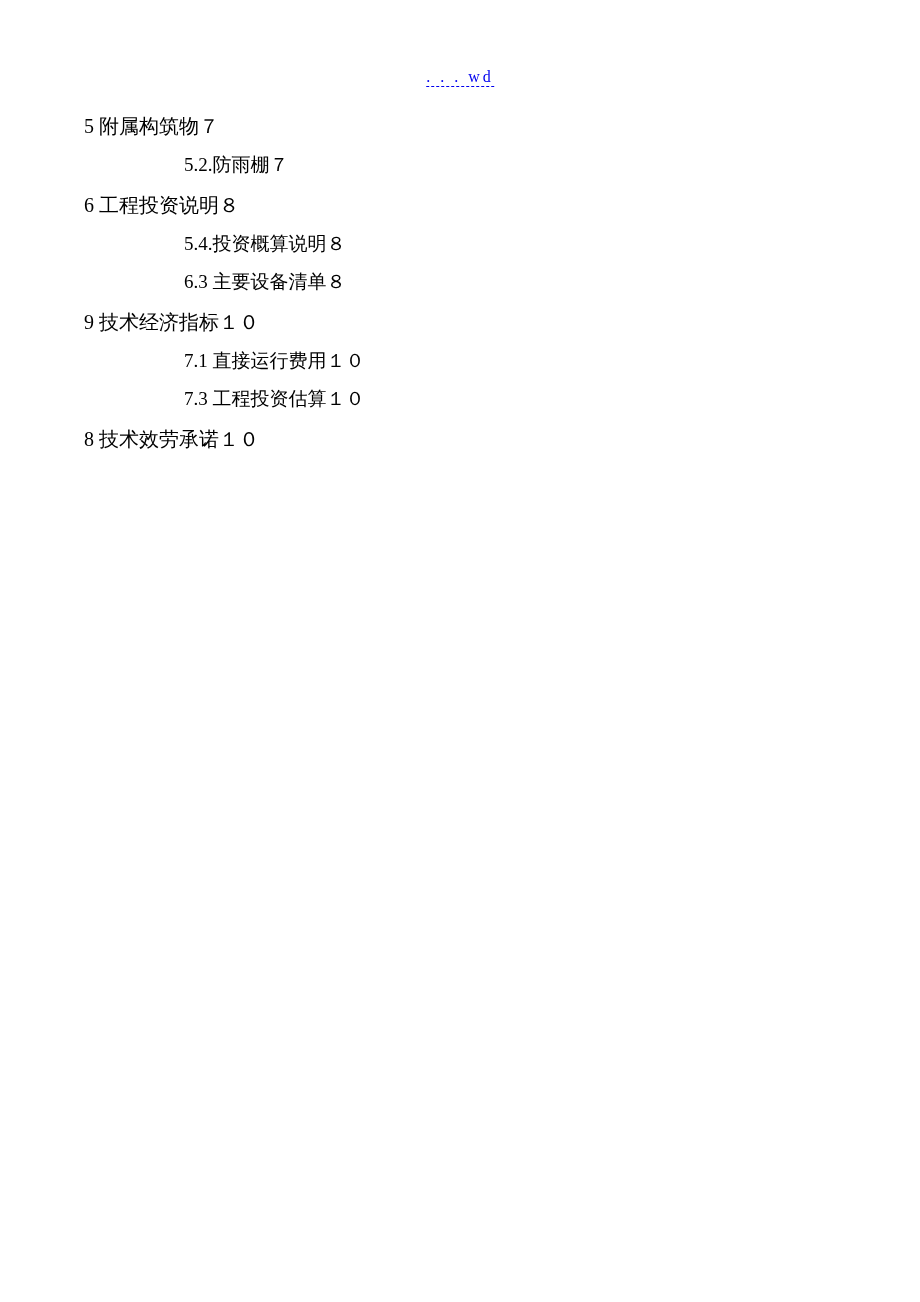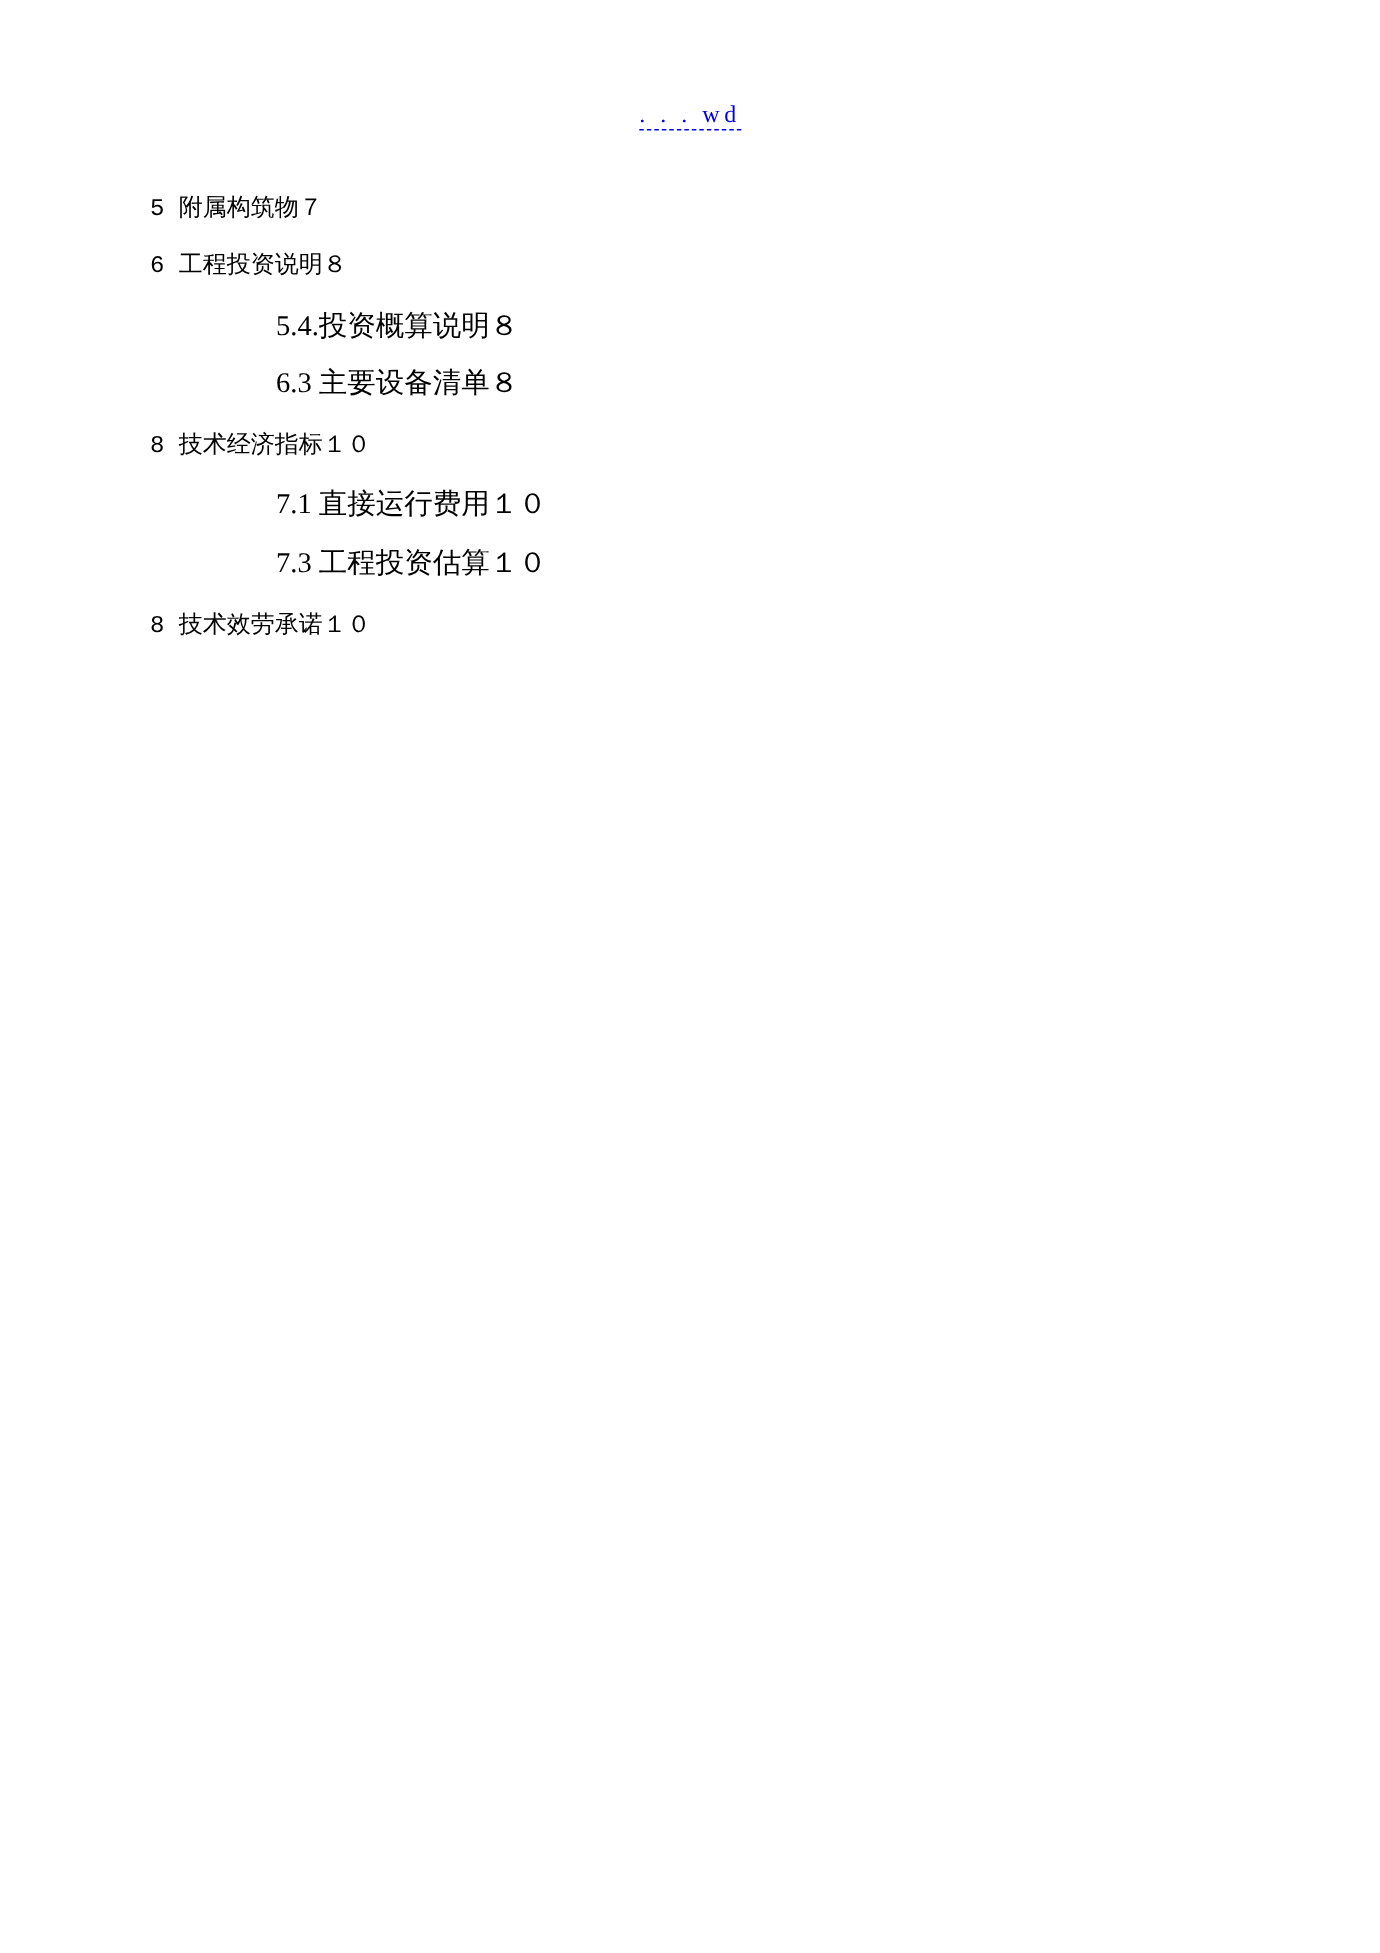--- a/index.html
+++ b/index.html
@@ -29,25 +29,24 @@
       padding-bottom: 1px;
       text-align: center;
     }
     .content {
       position: absolute;
       top: 112px;
       left: 84px;
       right: 84px;
     }
     .toc-main {
-      font-size: 16px;
+      font-size: 20px;
       line-height: 1.4;
-      margin: 16px;
+      margin: 0;
       padding: 0;
-      font-family: Liberation Mono, monospace;
     }
     .toc-sub {
       font-size: 19px;
       line-height: 1.4;
       margin: 0;
       padding: 0;
       padding-left: 100px;
       margin-top: 12px;
       margin-bottom: 12px;
     }
@@ -59,30 +58,31 @@
 <body>
 
 <div class="header-link">
   <a>. . . wd</a>
 </div>
 
 <div class="content">
 
   <div class="section-block">
     <div class="toc-main">5 附属构筑物７</div>
+    <div class="toc-sub">5.2.防雨棚７</div>
   </div>
 
   <div class="section-block">
     <div class="toc-main">6 工程投资说明８</div>
     <div class="toc-sub">5.4.投资概算说明８</div>
     <div class="toc-sub">6.3 主要设备清单８</div>
   </div>
 
   <div class="section-block">
-    <div class="toc-main">8  技术经济指标１０</div>
+    <div class="toc-main">9  技术经济指标１０</div>
     <div class="toc-sub">7.1 直接运行费用１０</div>
     <div class="toc-sub">7.3 工程投资估算１０</div>
   </div>
 
   <div class="section-block">
     <div class="toc-main">8 技术效劳承诺１０</div>
   </div>
 
 </div>
 

